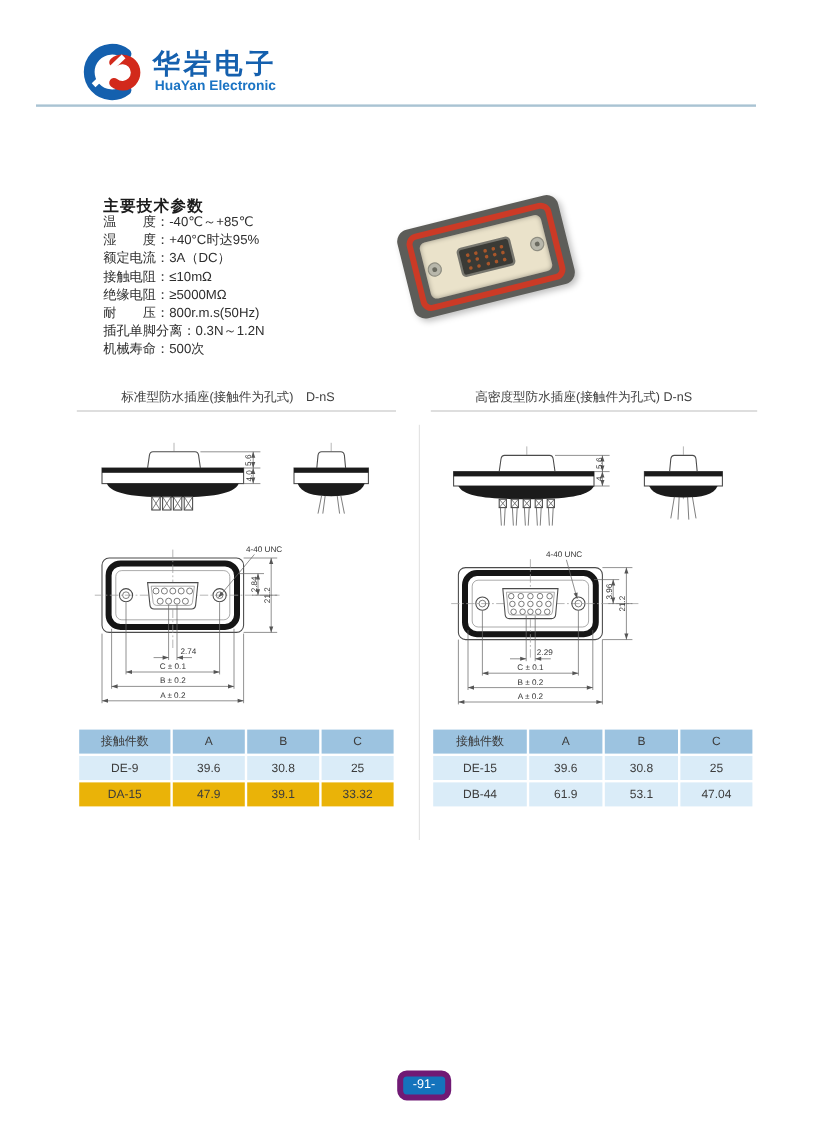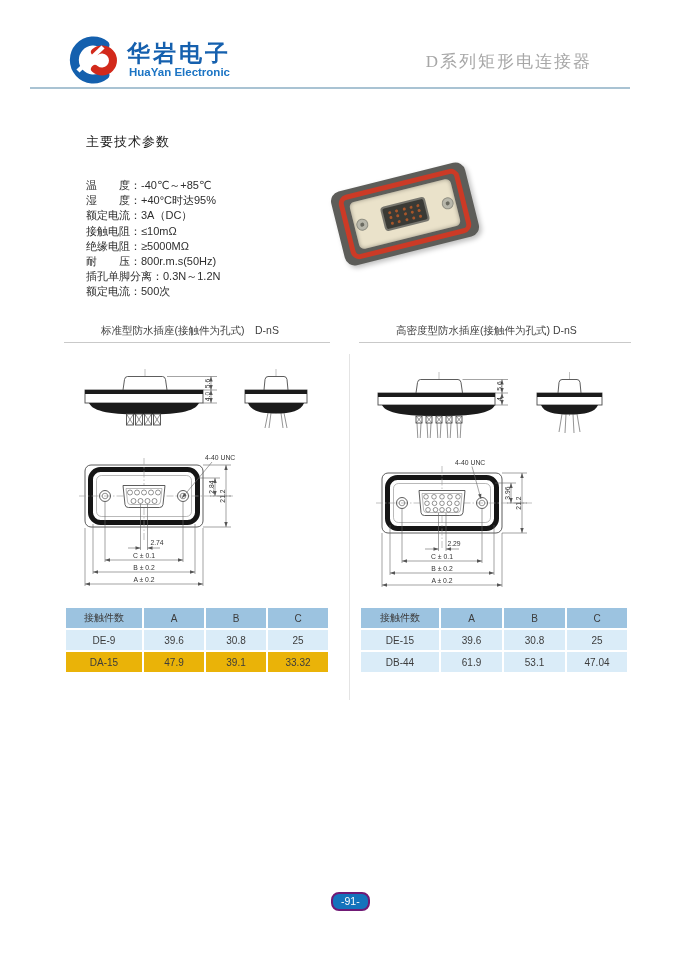--- a/index.html
+++ b/index.html
@@ -9,21 +9,21 @@
 
   
   .co-cn{position:absolute;left:127px;top:38px;font-size:23px;font-weight:bold;color:#1560ae;letter-spacing:3px;}
   .co-en{position:absolute;left:129px;top:66px;font-size:11.5px;font-weight:bold;color:#1b74c4;}
   .doc-title{position:absolute;right:68px;top:50px;font-size:17px;color:#a7a7a7;
              font-family:"Liberation Serif","DejaVu Serif",serif;letter-spacing:2px;}
   .hdr-rule{position:absolute;left:30px;right:30px;top:87px;height:2px;background:#a9c3d3;}
 
   
   .page-title{position:absolute;left:64px;top:107px;font-size:17px;font-weight:bold;color:#1b7cc0;letter-spacing:1px;}
-  .spec-heading{position:absolute;left:86px;top:133px;font-size:13px;font-weight:normal;color:#1b1b1b;letter-spacing:1px;}
+  .spec-heading{position:absolute;left:86px;top:163px;font-size:13px;font-weight:bold;color:#1b1b1b;letter-spacing:1px;}
   .spec-lines{position:absolute;left:86px;top:178px;font-size:11px;color:#2e2e2e;}
   .spec-line{height:15.2px;line-height:15.2px;white-space:pre;}
 
   
   .photo{position:absolute;left:336px;top:176px;width:138px;height:76px;transform:rotate(-14deg);}
   .p-outer{position:absolute;inset:0;background:#5d5d59;border-radius:10px;box-shadow:2px 3px 5px rgba(0,0,0,.25);}
   .p-red{position:absolute;inset:5px 7px;border:5px solid #cc3a26;border-radius:9px;}
   .p-plate{position:absolute;inset:14px 17px;background:#eae2ca;border-radius:5px;box-shadow:inset 0 0 4px rgba(0,0,0,.35);}
   .p-screw{position:absolute;top:50%;width:10px;height:10px;border-radius:50%;background:#b8b7ab;
            border:1px solid #8f8e82;transform:translateY(-50%);}
@@ -54,47 +54,46 @@
   .tbl-wrap{position:absolute;}
   .dim-table{border-collapse:separate;border-spacing:2px;table-layout:fixed;width:100%;
              font-size:10px;color:#3c3c3c;text-align:center;}
   .dim-table td{height:18px;vertical-align:middle;}
   .hrow td{background:#9cc3e0;}
   .rlight td{background:#daecf8;margin-top:29px;}
   .rmid td{background:#eab308;}
 
   
   .page-badge{position:absolute;left:331px;top:892px;padding:1px 8px 2px;background:#1473bc;
-              border:2px solid #701a75;border-radius:8px;color:#fff;font-size:10.5px;}
+              border:5px solid #701a75;border-radius:8px;color:#fff;font-size:10.5px;}
 </style>
 </head>
 <body>
 
 <div class="page">
 
   <svg class="abs" style="left:62px;top:36px" width="60" height="52" viewBox="0 0 60 52">
     <path d="M43,9 A19,19 0 1 0 43,39" stroke="#1460ae" stroke-width="9" fill="none" stroke-linecap="round"></path>
     <path d="M33,16 A11,11 0 1 1 33,33" stroke="#d2291b" stroke-width="8" fill="none" stroke-linecap="round"></path>
     <line x1="16" y1="35" x2="41" y2="11" stroke="#ffffff" stroke-width="4.5"></line>
   </svg>
   <div class="co-cn">华岩电子</div>
   <div class="co-en">HuaYan Electronic</div>
-  <div class="doc-title">D系列矩形电连接器</div>
   <div class="hdr-rule"></div>
 
   <div class="spec-heading">主要技术参数</div>
   <div class="spec-lines">
     <div class="spec-line">温　　度：-40℃～+85℃</div>
     <div class="spec-line">湿　　度：+40°C时达95%</div>
     <div class="spec-line">额定电流：3A（DC）</div>
     <div class="spec-line">接触电阻：≤10mΩ</div>
     <div class="spec-line">绝缘电阻：≥5000MΩ</div>
     <div class="spec-line">耐　　压：800r.m.s(50Hz)</div>
     <div class="spec-line">插孔单脚分离：0.3N～1.2N</div>
-    <div class="spec-line">额定电流：500次</div>
+    <div class="spec-line">机械寿命：500次</div>
   </div>
 
   <div class="photo">
     <div class="p-outer"></div>
     <div class="p-red"></div>
     <div class="p-plate"></div>
     <div class="p-screw" style="left:19px">
         <div class="p-screw-hole"></div>
       </div>
     <div class="p-screw" style="right:19px">

